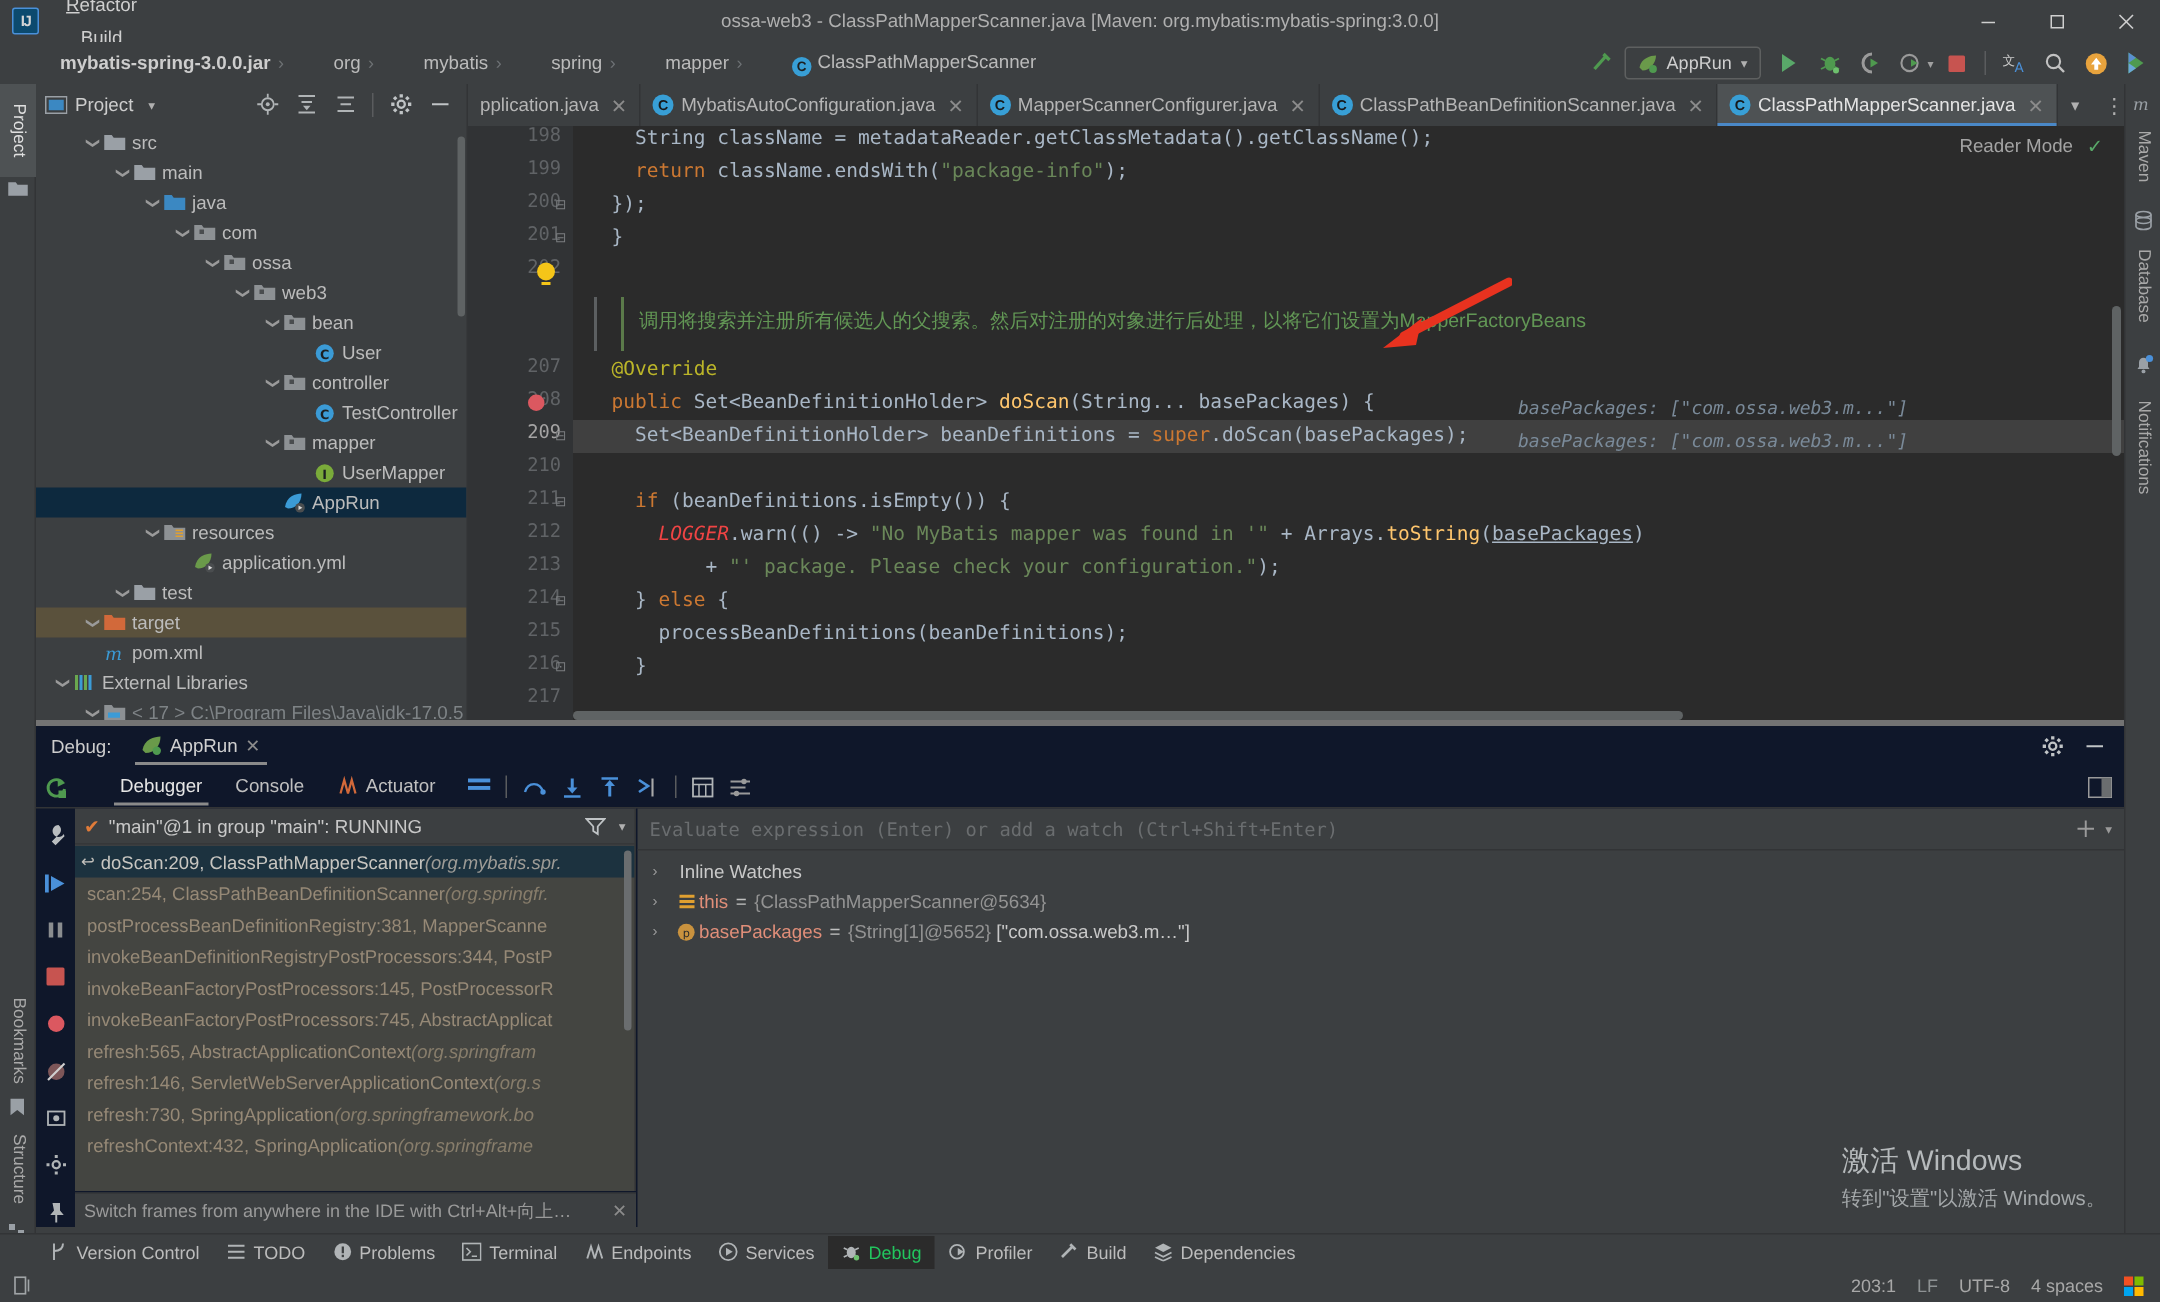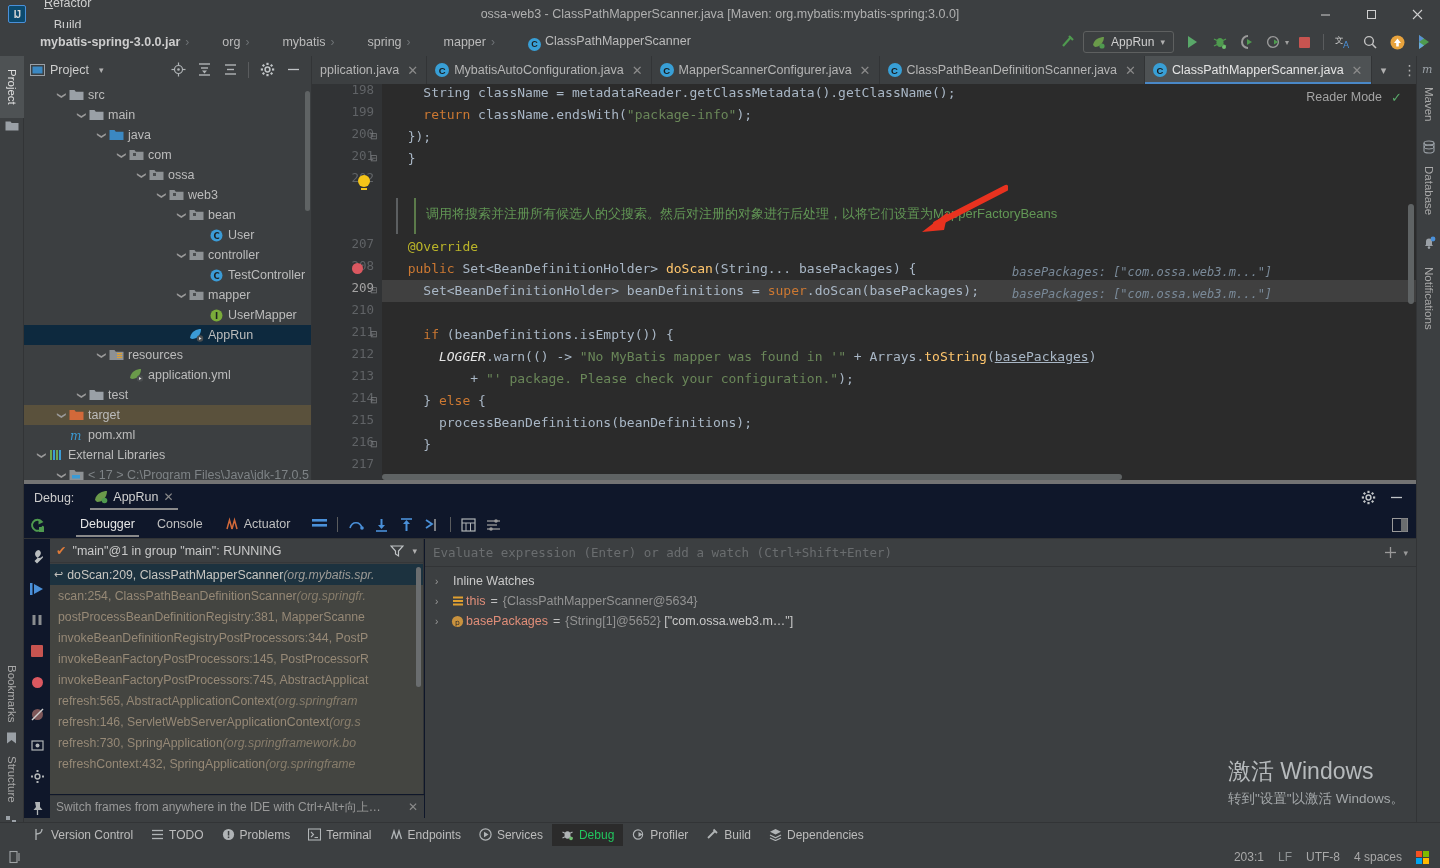--- a/index.html
+++ b/index.html
@@ -183,21 +183,21 @@
     font-family: "DejaVu Sans Mono", monospace; font-size: 13px;
     line-height: 22px; white-space: pre;
   }
   .cline { position: absolute; left: 0; right: 0; height: 22px; }
   .cline .txt { padding-left: 10px; display: block; }
   .cline.hl { background: #404040; }
   .kw { color: #cc7832; font-weight: normal; }
   .str { color: #6a8759; }
   .anno { color: #bbb529; }
   .fn { color: #ffc66d; }
-  .fld { color: #e5e5e5; font-style: italic; }
+  .fld { color: #ef4444; font-style: italic; }
   .plain { color: #a9b7c6; }
   .hint { color: #7a8a99; font-style: italic; font-size: 12px; }
   .zh-comment {
     color: #629755; font-family: "Liberation Sans", sans-serif; font-size: 13px;
   }
   .bulb {
     position: absolute; width: 12px; height: 12px; border-radius: 50%;
     background: #f5c518;
   }
   .bulb::after {
@@ -341,21 +341,21 @@
     margin-left: auto; display: flex; align-items: center; gap: 14px;
     padding-right: 10px;
   }
   .win-logo-sq { width: 6px; height: 6px; }
 
   
   .watermark {
     position: absolute; right: 36px; bottom: 60px; text-align: left;
     color: #9a9ea0; pointer-events: none; user-select: none;
   }
-  .wm1 { font-size: 23px; color: #b6babc; }
+  .wm1 { font-size: 19px; color: #b6babc; }
   .wm2 { font-size: 13.5px; color: #a4a8aa; margin-top: 3px; }
 
   svg { display: block; }
 </style>
 </head>
 <body>
 
 <div id="app">
 
   <div class="titlebar">

